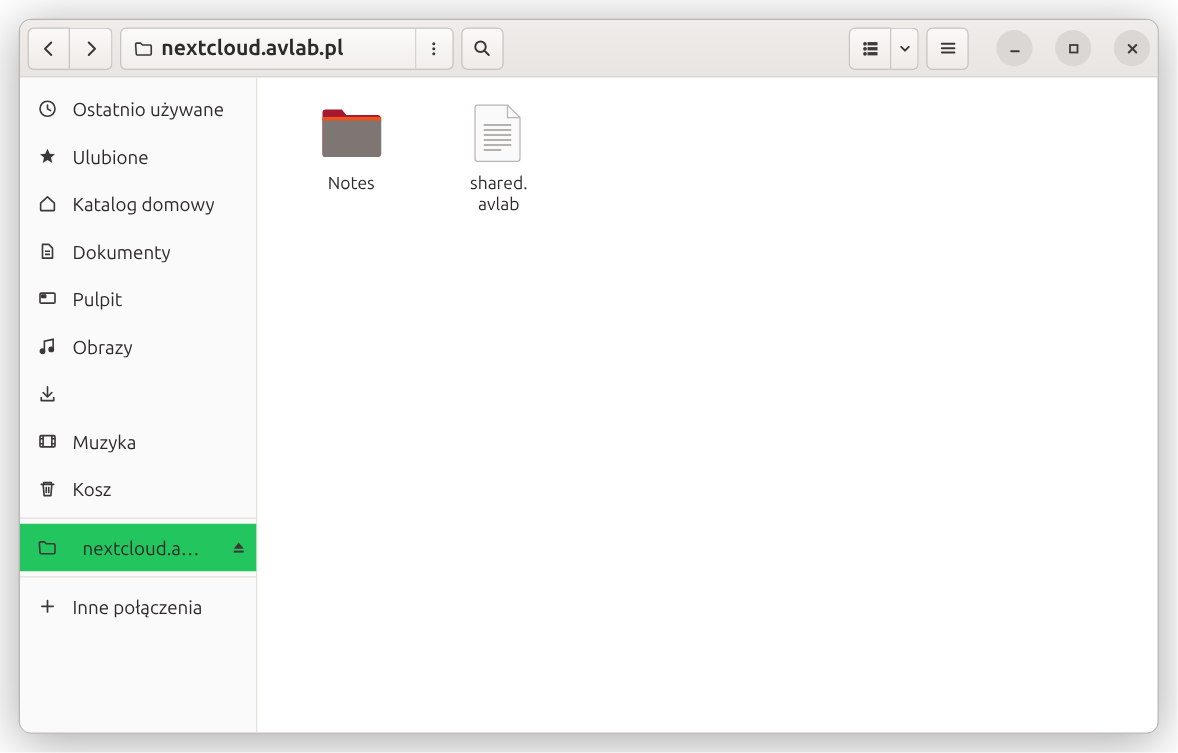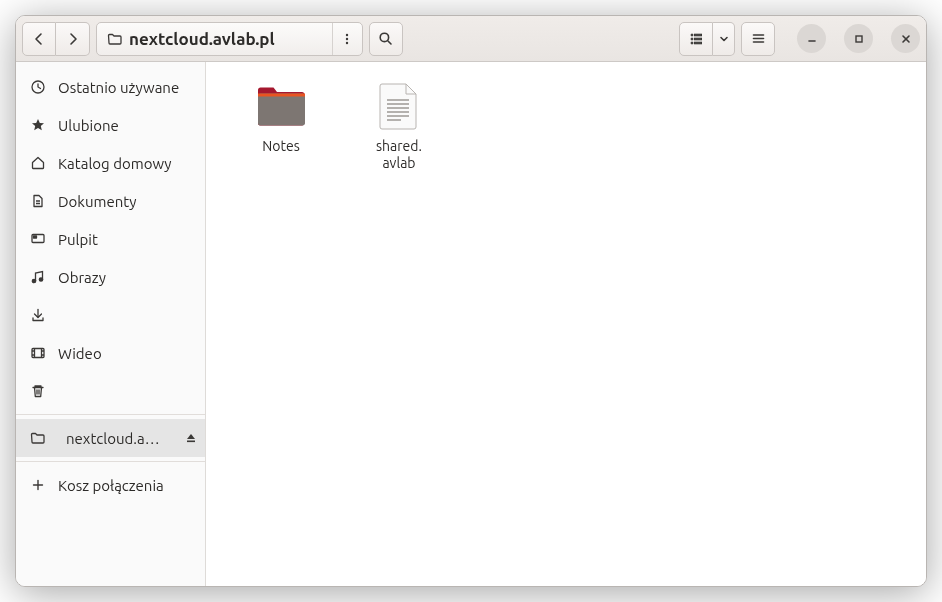--- a/index.html
+++ b/index.html
@@ -112,21 +112,21 @@
     display: flex;
     align-items: center;
     padding: 0 6px 0 14px;
     gap: 12px;
     font-size: 15px;
     color: #2c2a28;
     cursor: pointer;
     position: relative;
   }
   .side-item.sel {
-    background: #e5e5e5;
+    background: #22c55e;
     gap: 20px;
   }
   .side-item .lbl {
     flex: 1;
     overflow: hidden;
     text-overflow: ellipsis;
     white-space: nowrap;
   }
   .side-divider {
     height: 1px;
@@ -338,31 +338,32 @@
           <svg width="16" height="16" viewBox="0 0 16 16" fill="none" stroke="#3b3937" stroke-width="1.3" stroke-linejoin="round">
                 <rect x="2" y="3.5" width="12" height="9" rx="1"></rect>
                 <line x1="4.5" y1="3.5" x2="4.5" y2="12.5"></line>
                 <line x1="11.5" y1="3.5" x2="11.5" y2="12.5"></line>
                 <line x1="2" y1="6" x2="4.5" y2="6"></line>
                 <line x1="2" y1="10" x2="4.5" y2="10"></line>
                 <line x1="11.5" y1="6" x2="14" y2="6"></line>
                 <line x1="11.5" y1="10" x2="14" y2="10"></line>
               </svg>
         </span>
-        <span class="lbl">Wideo</span>
+        <span class="lbl">Muzyka</span>
       </div>
 
       <div class="side-item">
         <span class="icon16">
           <svg width="16" height="16" viewBox="0 0 16 16" fill="none" stroke="#3b3937" stroke-width="1.3" stroke-linecap="round" stroke-linejoin="round">
                 <path d="M3 4.5h10M5 4.5V3h6v1.5M4.5 4.5l.8 9h5.4l.8-9"></path>
                 <line x1="7" y1="7" x2="7" y2="11"></line>
                 <line x1="9" y1="7" x2="9" y2="11"></line>
               </svg>
         </span>
+        <span class="lbl">Kosz</span>
       </div>
 
       <div class="side-divider"></div>
 
       <div class="side-item sel">
         <span class="icon16">
           <svg width="16" height="16" viewBox="0 0 16 16" fill="none" stroke="#3b3937" stroke-width="1.3" stroke-linejoin="round">
                 <path d="M1.5 4.5c0-.6.4-1 1-1h3l1.5 1.5h6c.6 0 1 .4 1 1v6c0 .6-.4 1-1 1h-10c-.6 0-1-.4-1-1z"></path>
               </svg>
         </span>
@@ -377,21 +378,21 @@
 
       <div class="side-divider"></div>
 
       <div class="side-item">
         <span class="icon16">
           <svg width="14" height="14" viewBox="0 0 14 14" fill="none" stroke="#3b3937" stroke-width="1.4" stroke-linecap="round">
                 <line x1="7" y1="2.5" x2="7" y2="11.5"></line>
                 <line x1="2.5" y1="7" x2="11.5" y2="7"></line>
               </svg>
         </span>
-        <span class="lbl">Kosz połączenia</span>
+        <span class="lbl">Inne połączenia</span>
       </div>
 
     </div>
 
     <div class="main">
 
       <div class="fileitem">
         <span class="fileicon">
           <svg width="52" height="46" viewBox="0 0 52 46">
             <path d="M3 7c0-1.5 1-2.5 2.5-2.5h13L22 9h25c1.5 0 2.5 1 2.5 2.5V40c0 1.5-1 2.5-2.5 2.5h-42C3.5 42.5 3 41.5 3 40z" fill="#a5182f"></path>

